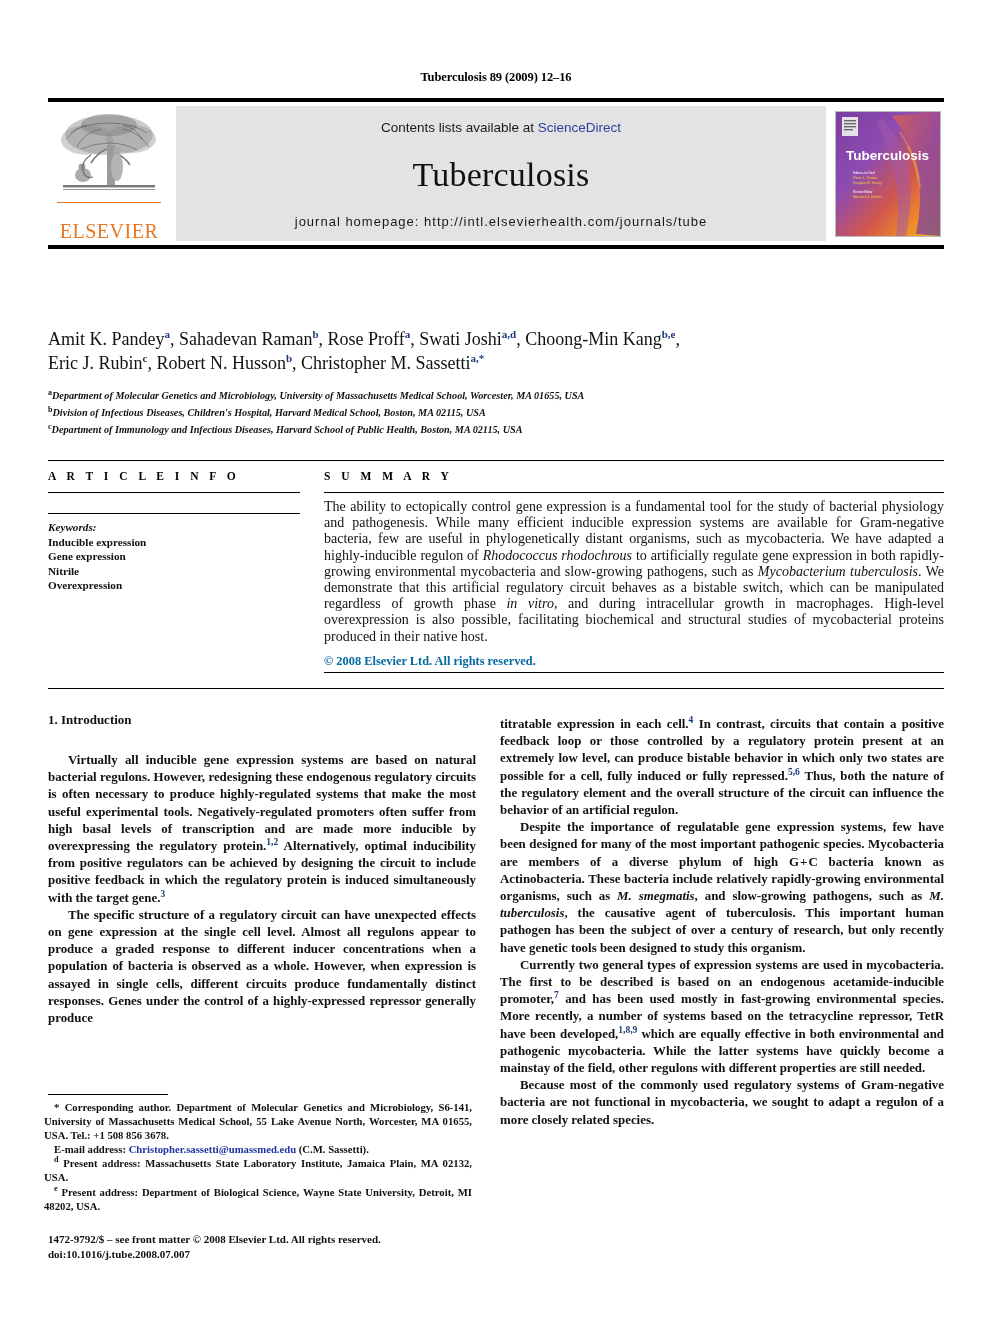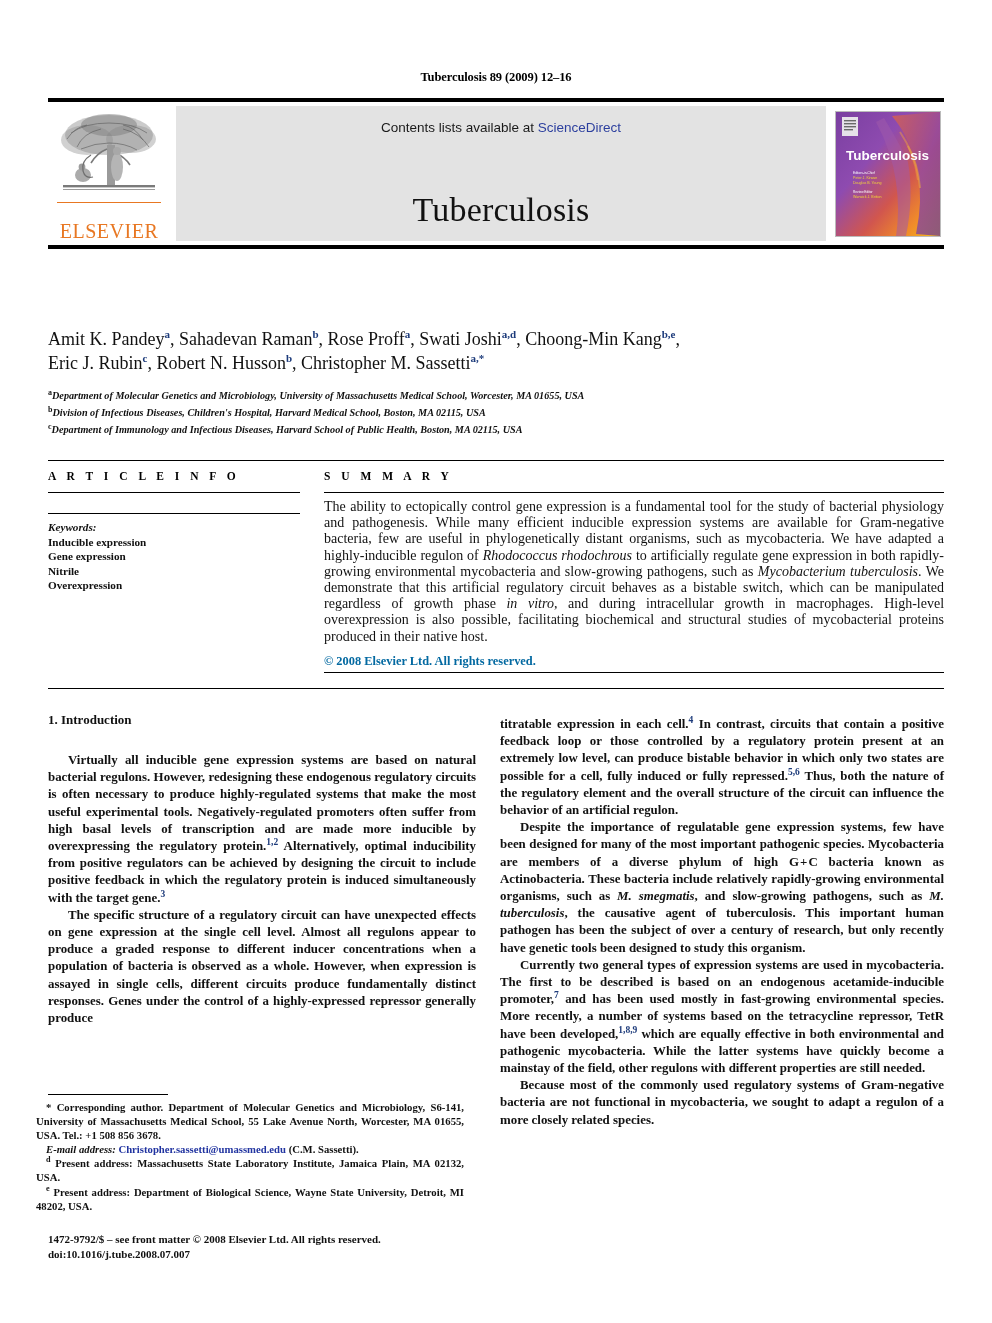--- a/index.html
+++ b/index.html
@@ -281,37 +281,37 @@
   
   .footnote-rule {
     position: absolute;
     left: 48px;
     top: 1094px;
     width: 120px;
     border-top: 1px solid #000;
   }
   .footnotes {
     position: absolute;
-    left: 36px;
+    left: 44px;
     top: 1100px;
     width: 428px;
     font-size: 10.7px;
     line-height: 14.1px;
     font-weight: bold;
     text-align: justify;
     color: #111;
   }
   .footnotes p { margin: 0; }
   .footnotes .fn-indent { text-indent: 10px; }
   .footnotes sup {
     font-size: 8.2px;
     vertical-align: super;
     line-height: 0;
   }
-  .footnotes .email-label { font-style: italic; }
+  .footnotes .email-label { }
   .footnotes a.email {
     color: #2033a0;
     text-decoration: none;
   }
   .issn {
     position: absolute;
     left: 48px;
     top: 1232px;
     width: 440px;
     font-size: 11px;
@@ -360,20 +360,23 @@
         <rect x="6" y="80" width="92" height="1" fill="#9a9a9a"></rect>
       </svg>
       <div class="elsevier-word">ELSEVIER</div>
     </div>
 
     <div class="journal-band">
       <div class="contents-line">
         <span>Contents lists available at </span><span class="sd">ScienceDirect</span>
       </div>
       <div class="journal-name">Tuberculosis</div>
+      <div class="homepage-line">
+        <span>journal homepage: </span><span>http://intl.elsevierhealth.com/journals/tube</span>
+      </div>
     </div>
 
     <div class="cover-block">
       <svg class="cover-img" viewBox="0 0 104 124" aria-hidden="true">
         <defs>
           <linearGradient id="cvbg" x1="0" y1="0" x2="1" y2="1">
             <stop offset="0%" stop-color="#7a3fa0"></stop>
             <stop offset="35%" stop-color="#8e4bb0"></stop>
             <stop offset="62%" stop-color="#d1564e"></stop>
             <stop offset="82%" stop-color="#f08a2a"></stop>

